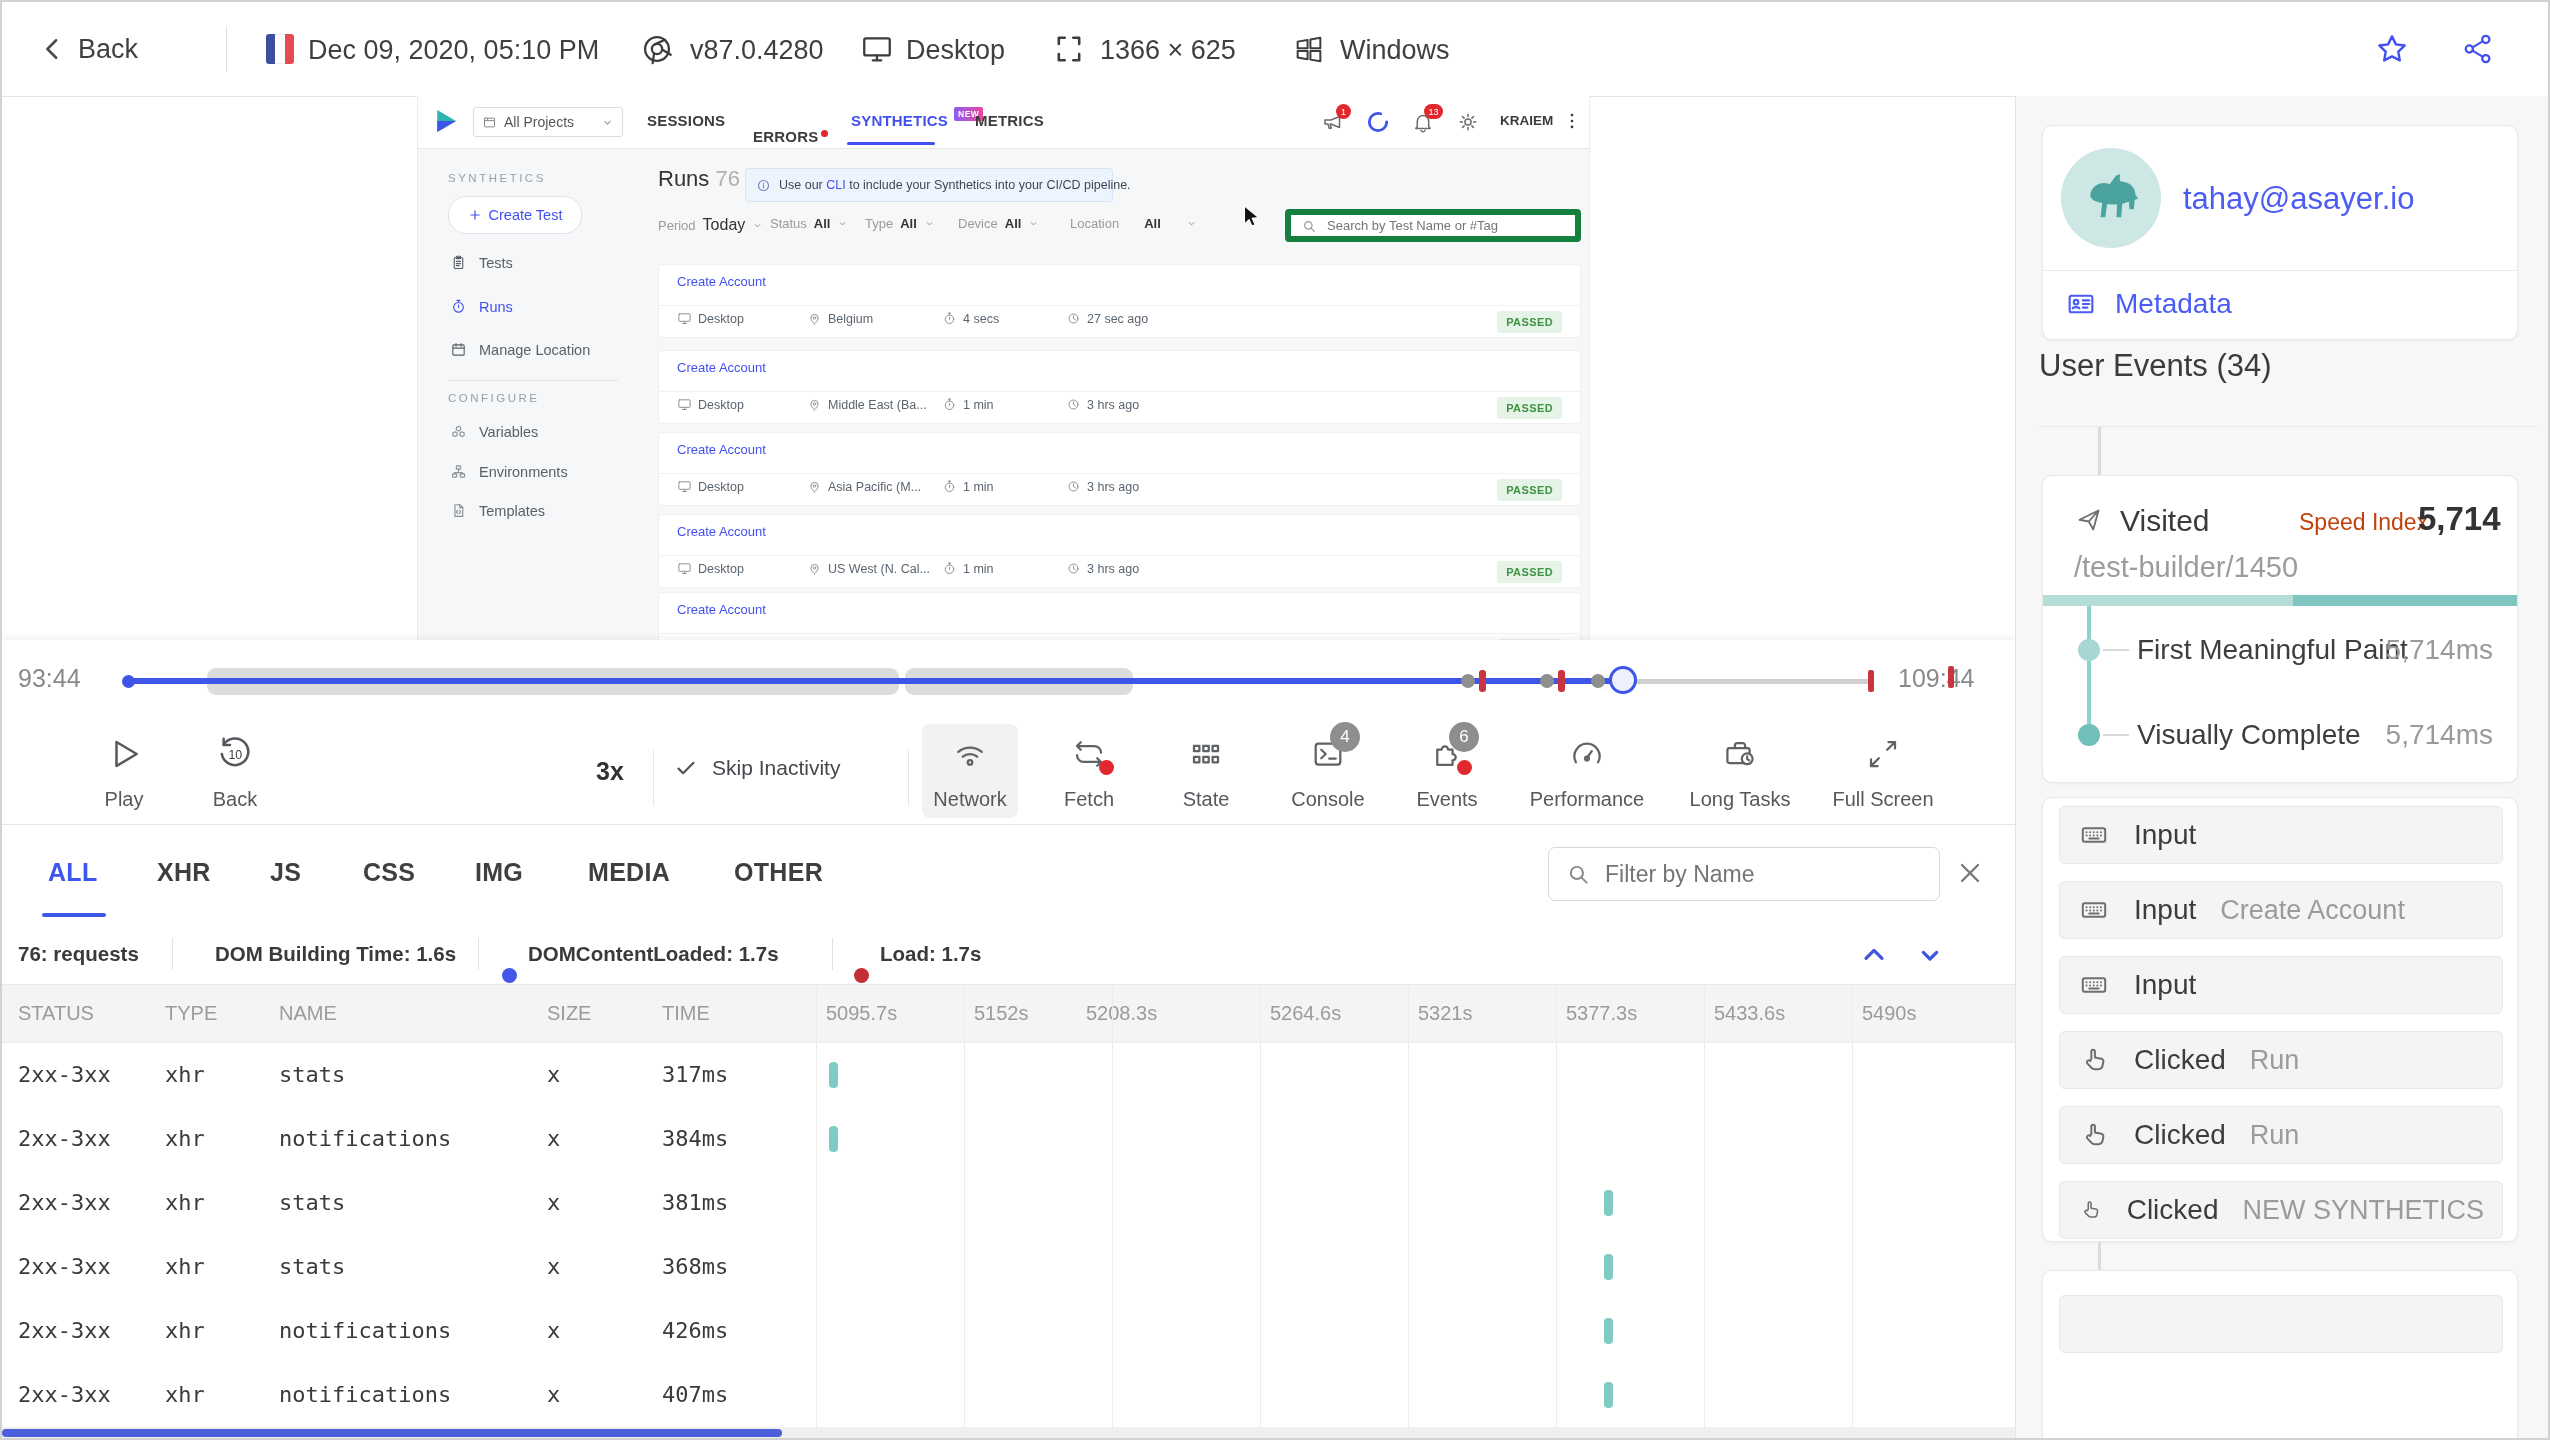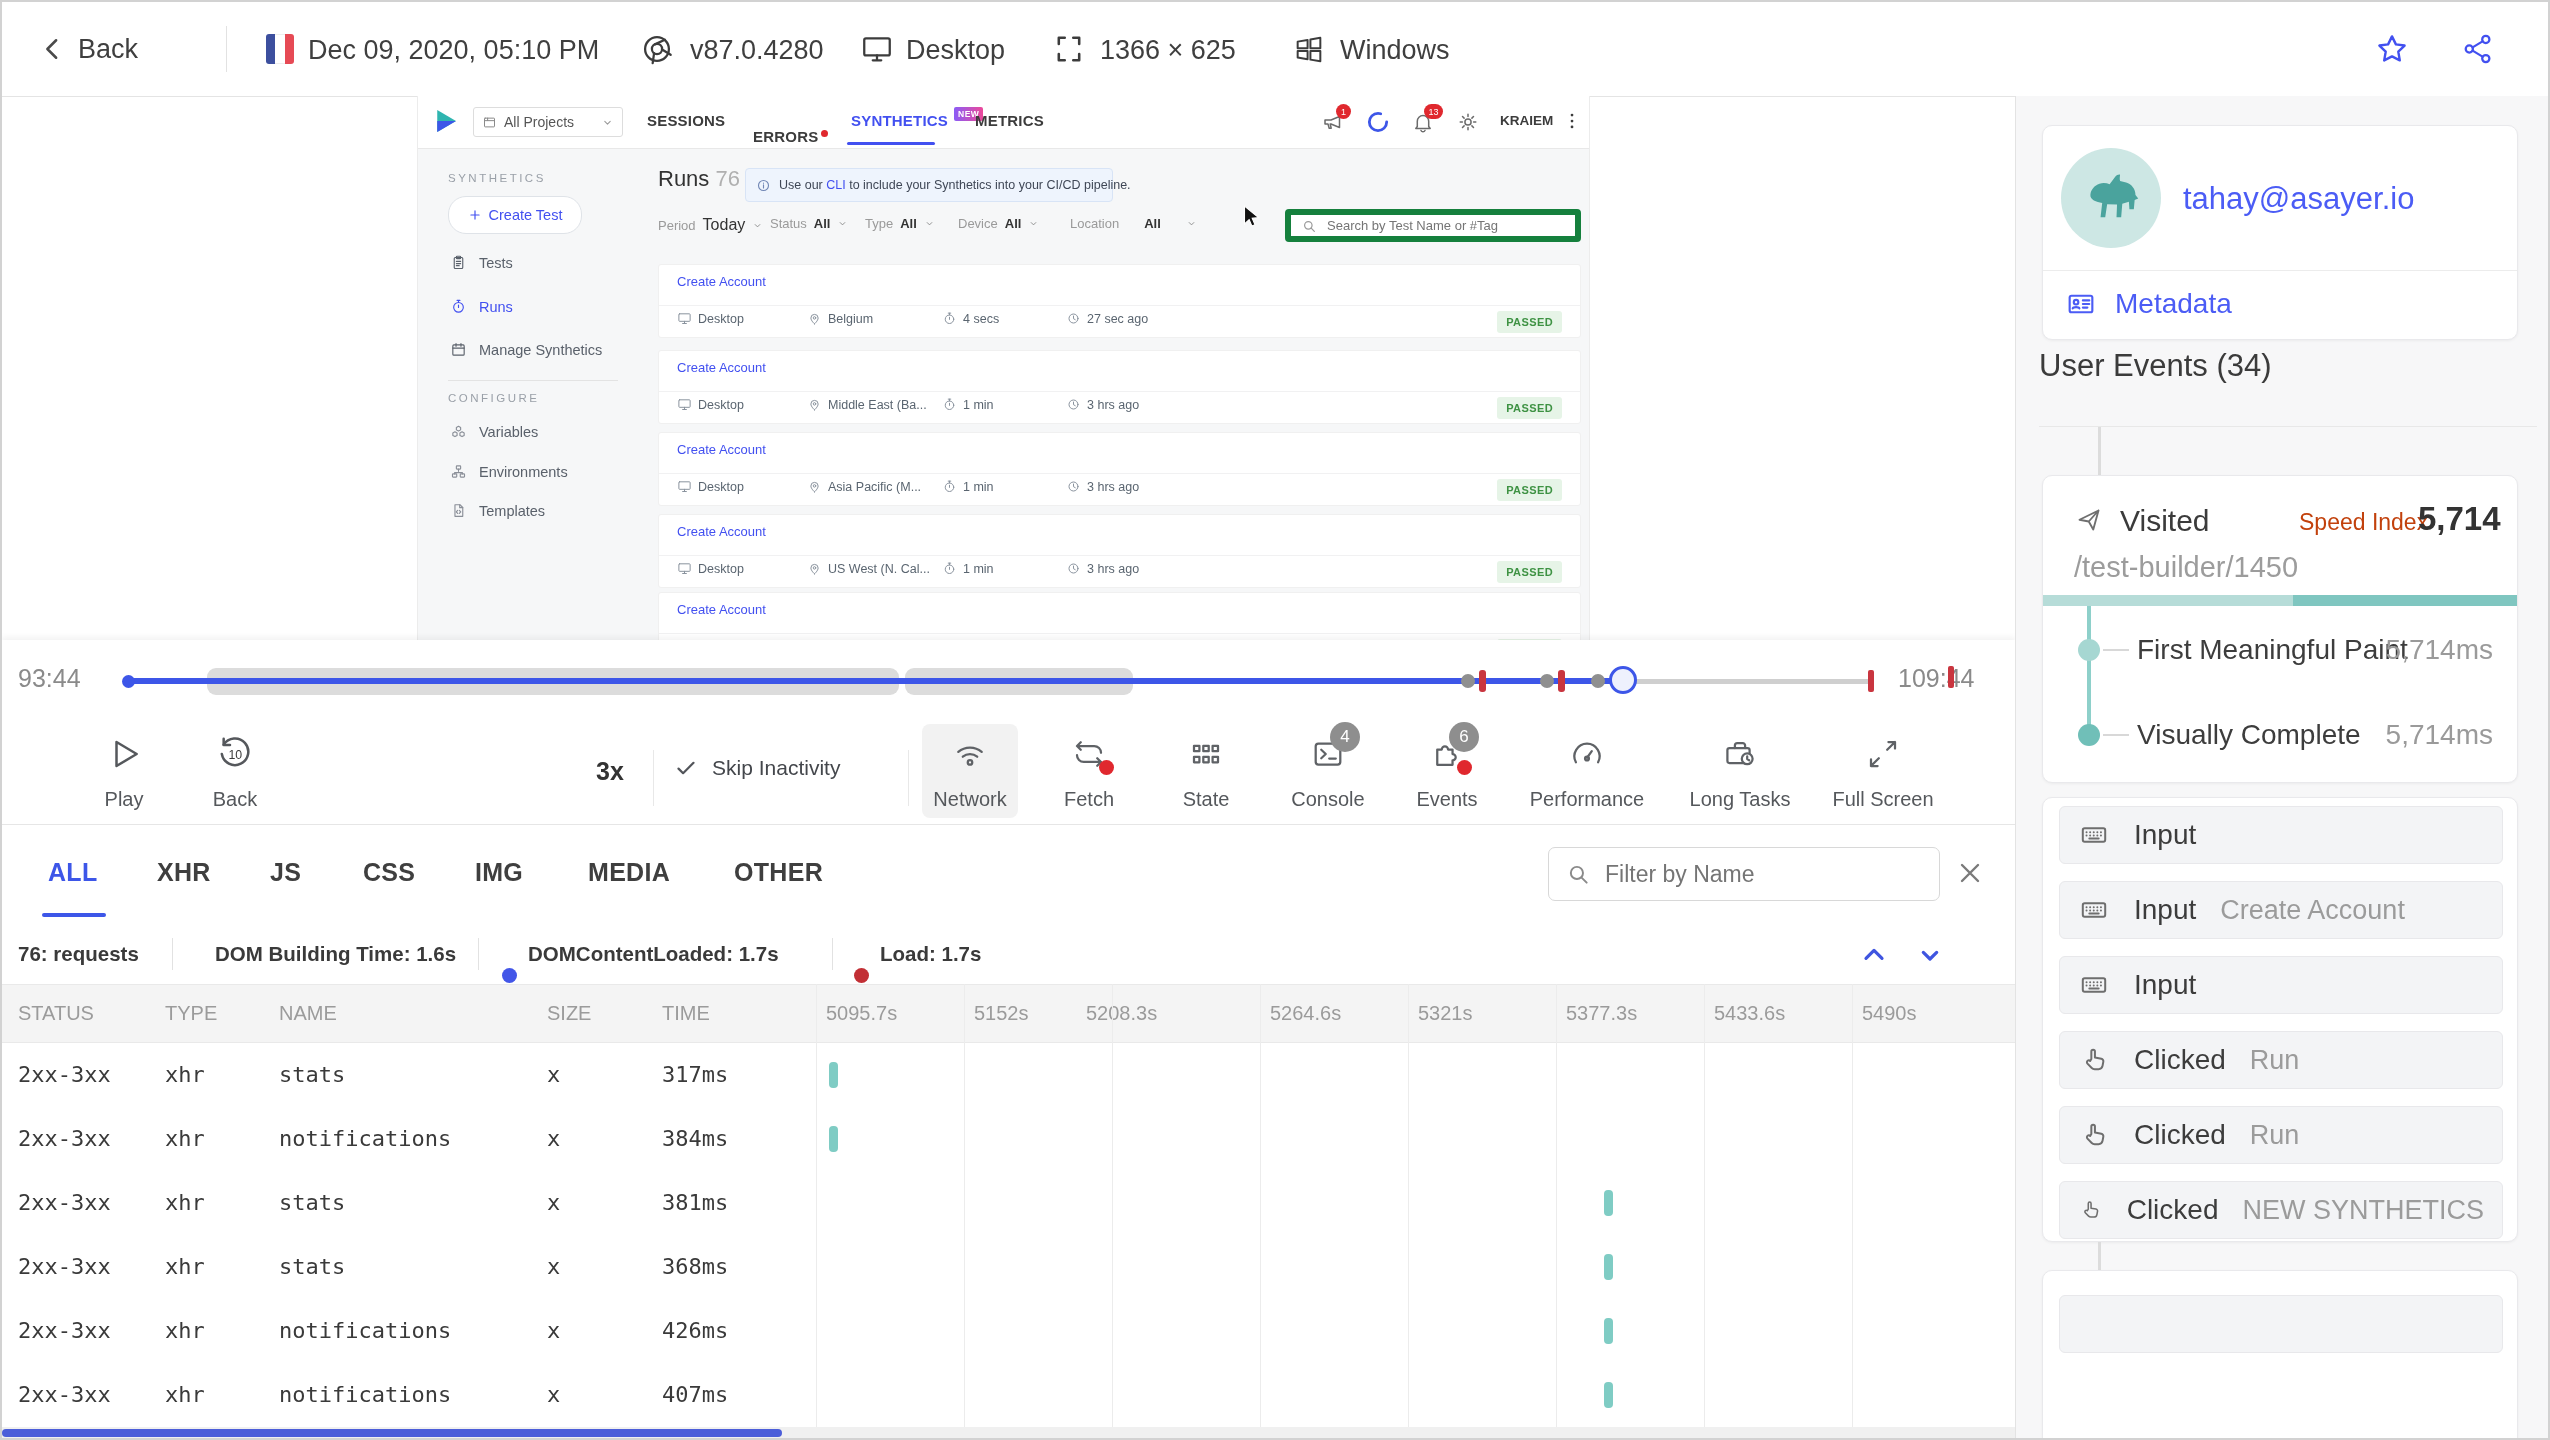--- a/index.html
+++ b/index.html
@@ -208,21 +208,21 @@
             <circle cx="12" cy="13.2" r="6.8"></circle>
             <path d="M10 3.4h4M12 3.4v3M12 10v3.4"></path>
           </svg>
           <span>Runs</span>
         </div>
         <div class="abs" style="left: 32px; top: 245px; display: flex; align-items: center; gap: 12px; font-size: 14.5px; color: rgb(90, 97, 107); cursor: pointer;">
           <svg width="17" height="17" viewBox="0 0 24 24" fill="none" stroke="#5a616b" stroke-width="1.6" stroke-linecap="round" stroke-linejoin="round" style="display:block">
             <rect x="4" y="5.5" width="16" height="14.5" rx="1.4"></rect>
             <path d="M4 10h16M8.5 3.5v4M15.5 3.5v4"></path>
           </svg>
-          <span>Manage Synthetics</span>
+          <span>Manage Location</span>
         </div>
         <div class="abs" style="left: 30px; top: 284px; width: 170px; height: 1px; background: rgb(227, 227, 227);"></div>
         <div class="abs" style="left: 30px; top: 296px; font-size: 11.5px; letter-spacing: 2.5px; color: rgb(154, 160, 168);">CONFIGURE</div>
         <div class="abs" style="left: 32px; top: 327px; display: flex; align-items: center; gap: 12px; font-size: 14.5px; color: rgb(90, 97, 107); cursor: pointer;">
           <svg width="17" height="17" viewBox="0 0 24 24" fill="none" stroke="#8a8f98" stroke-width="1.6" stroke-linecap="round" stroke-linejoin="round" style="display:block">
             <path d="M12 4.6l3 1.7v3.4l-3 1.7-3-1.7V6.3zM7 12.4l3 1.7v3.4l-3 1.7-3-1.7v-3.4zM17 12.4l3 1.7v3.4l-3 1.7-3-1.7v-3.4z"></path>
           </svg>
           <span>Variables</span>
         </div>
         <div class="abs" style="left: 32px; top: 367px; display: flex; align-items: center; gap: 12px; font-size: 14.5px; color: rgb(90, 97, 107); cursor: pointer;">

